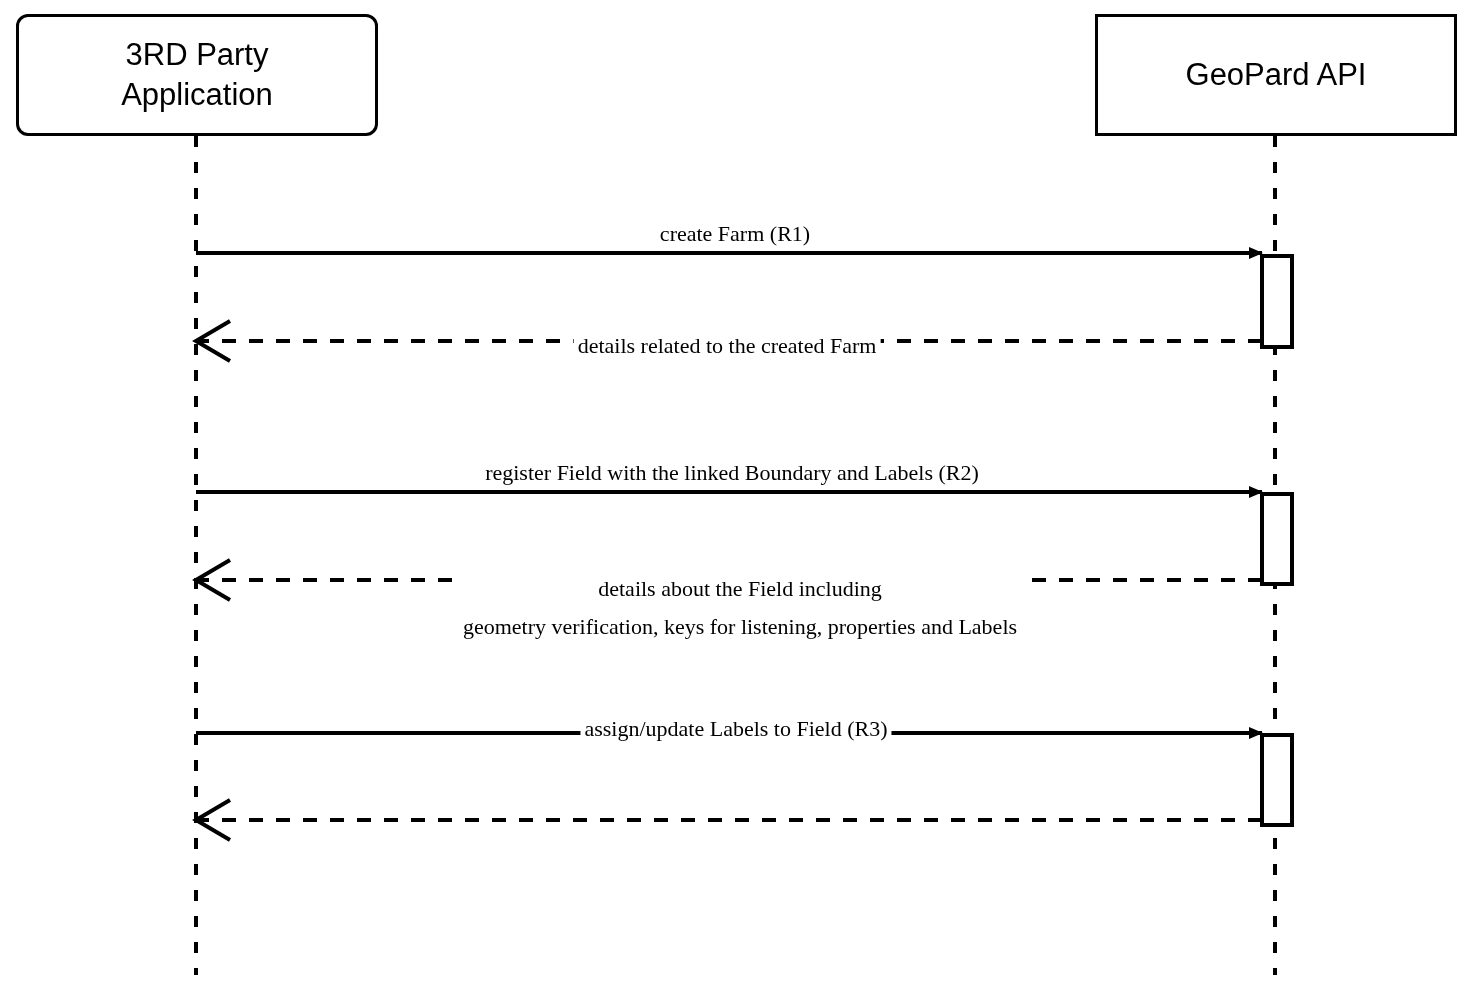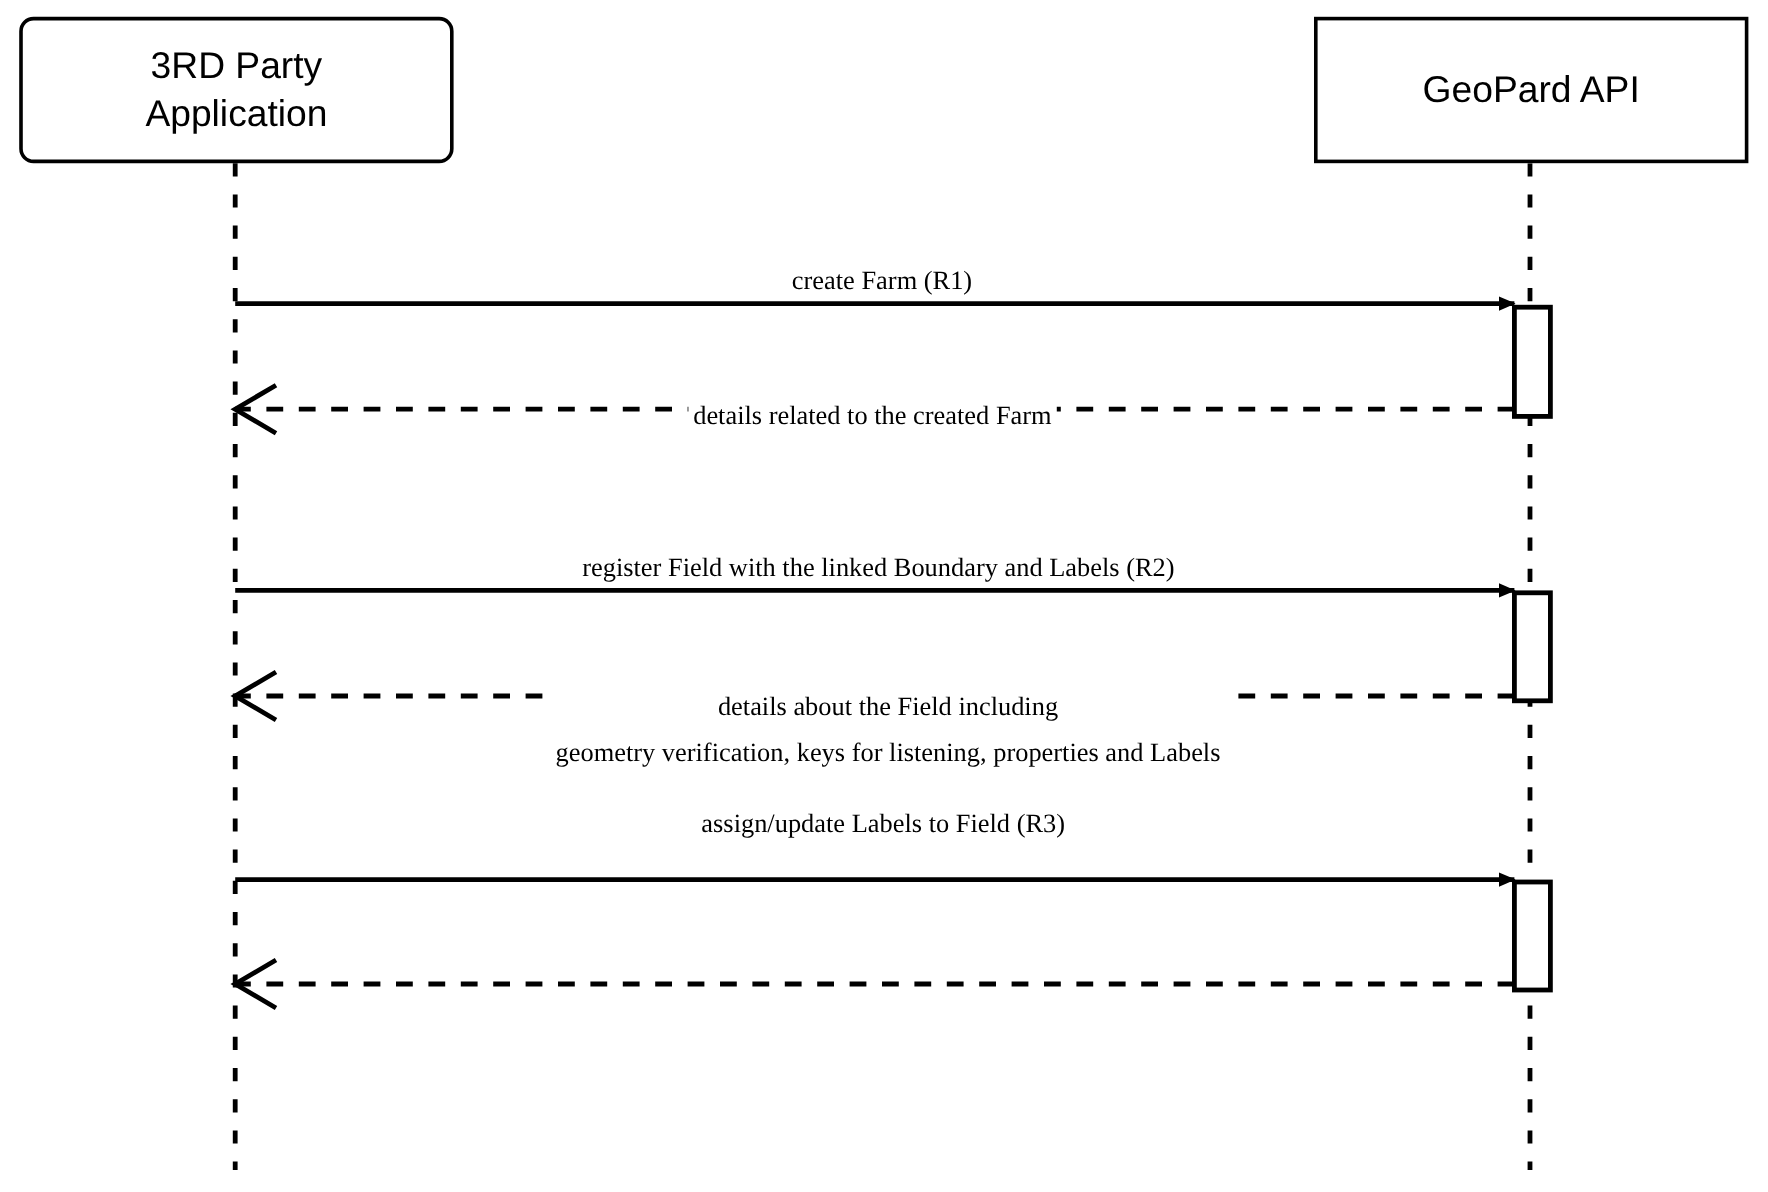--- a/index.html
+++ b/index.html
@@ -94,16 +94,16 @@
 
   <div class="msg-label" style="left:735px; top:220px; transform:translateX(-50%);">create Farm (R1)</div>
 
   <div class="msg-label" style="left:727px; top:320px; transform:translateX(-50%);margin-top:12px;">details related to the created Farm</div>
 
   <div class="msg-label" style="left:732px; top:459px; transform:translateX(-50%);text-align:center;">register Field with the linked Boundary and Labels (R2)</div>
 
   <div class="msg-label two-line" style="left:740px; top:570px; transform:translateX(-50%);">details about the Field including
 geometry verification, keys for listening, properties and Labels</div>
 
-  <div class="msg-label" style="left:736px; top:672px; transform:translateX(-50%);">assign/update Labels to Field (R3)</div>
+  <div class="msg-label" style="left:736px; top:715px; transform:translateX(-50%);">assign/update Labels to Field (R3)</div>
 
 
 </div>
 
 </body></html>

